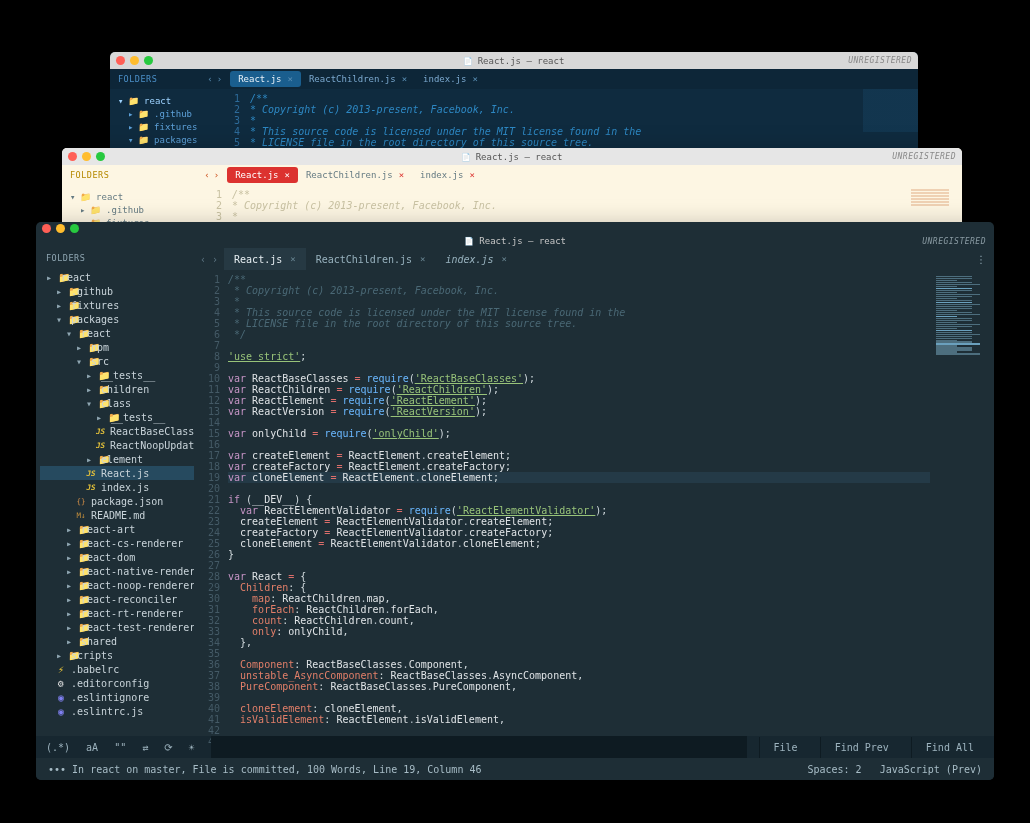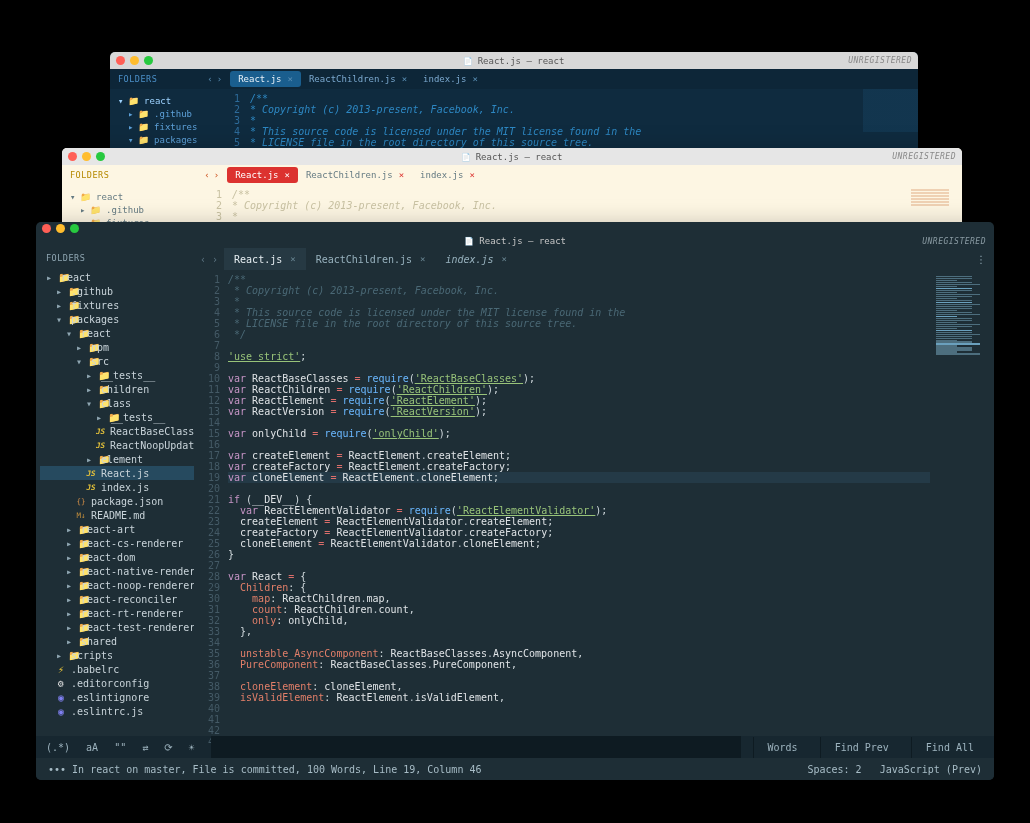--- a/index.html
+++ b/index.html
@@ -463,24 +463,26 @@
           <div class="cl"><span class="c-kw">if</span> (<span class="c-var">__DEV__</span>) {</div>
           <div class="cl">  <span class="c-kw">var</span> <span class="c-var">ReactElementValidator</span> <span class="c-eq">=</span> <span class="c-func">require</span>(<span class="c-str">'ReactElementValidator'</span>);</div>
           <div class="cl">  <span class="c-var">createElement</span> <span class="c-eq">=</span> <span class="c-var">ReactElementValidator</span><span class="c-dot">.</span><span class="c-var">createElement</span>;</div>
           <div class="cl">  <span class="c-var">createFactory</span> <span class="c-eq">=</span> <span class="c-var">ReactElementValidator</span><span class="c-dot">.</span><span class="c-var">createFactory</span>;</div>
           <div class="cl">  <span class="c-var">cloneElement</span> <span class="c-eq">=</span> <span class="c-var">ReactElementValidator</span><span class="c-dot">.</span><span class="c-var">cloneElement</span>;</div>
           <div class="cl">}</div>
           <div class="cl">&nbsp;</div>
           <div class="cl"><span class="c-kw">var</span> <span class="c-var">React</span> <span class="c-eq">=</span> {</div>
           <div class="cl">  <span class="c-prop">Children</span>: {</div>
           <div class="cl">    <span class="c-prop">map</span>: <span class="c-var">ReactChildren</span><span class="c-dot">.</span><span class="c-var">map</span>,</div>
+          <div class="cl">    <span class="c-prop">forEach</span>: <span class="c-var">ReactChildren</span><span class="c-dot">.</span><span class="c-var">forEach</span>,</div>
           <div class="cl">    <span class="c-prop">count</span>: <span class="c-var">ReactChildren</span><span class="c-dot">.</span><span class="c-var">count</span>,</div>
           <div class="cl">    <span class="c-prop">only</span>: <span class="c-var">onlyChild</span>,</div>
           <div class="cl">  },</div>
           <div class="cl">&nbsp;</div>
+          <div class="cl">  <span class="c-prop">Component</span>: <span class="c-var">ReactBaseClasses</span><span class="c-dot">.</span><span class="c-var">Component</span>,</div>
           <div class="cl">  <span class="c-prop">unstable_AsyncComponent</span>: <span class="c-var">ReactBaseClasses</span><span class="c-dot">.</span><span class="c-var">AsyncComponent</span>,</div>
           <div class="cl">  <span class="c-prop">PureComponent</span>: <span class="c-var">ReactBaseClasses</span><span class="c-dot">.</span><span class="c-var">PureComponent</span>,</div>
           <div class="cl">&nbsp;</div>
           <div class="cl">  <span class="c-prop">cloneElement</span>: <span class="c-var">cloneElement</span>,</div>
           <div class="cl">  <span class="c-prop">isValidElement</span>: <span class="c-var">ReactElement</span><span class="c-dot">.</span><span class="c-var">isValidElement</span>,</div>
         </div>
       <div class="minimap">
         <div></div>
           <div></div>
           <div></div>
@@ -525,21 +527,21 @@
     </div>
   </div>
   <div class="footer1">
     <span class="tool">(.*)</span>
     <span class="tool">aA</span>
     <span class="tool">""</span>
     <span class="tool">⇄</span>
     <span class="tool">⟳</span>
     <span class="tool">☀</span>
     <div class="spacer"></div>
-    <span class="btn">Words</span>
+    <span class="btn">File</span>
     <span class="btn">Find Prev</span>
     <span class="btn">Find All</span>
   </div>
   <div class="footer2">
     <span>••• In react on master, File is committed, 100 Words, Line 19, Column 46</span>
     <span class="mid"></span>
     <span>Spaces: 2</span>
     <span style="width:18px"></span>
     <span>JavaScript (Prev)</span>
   </div>

